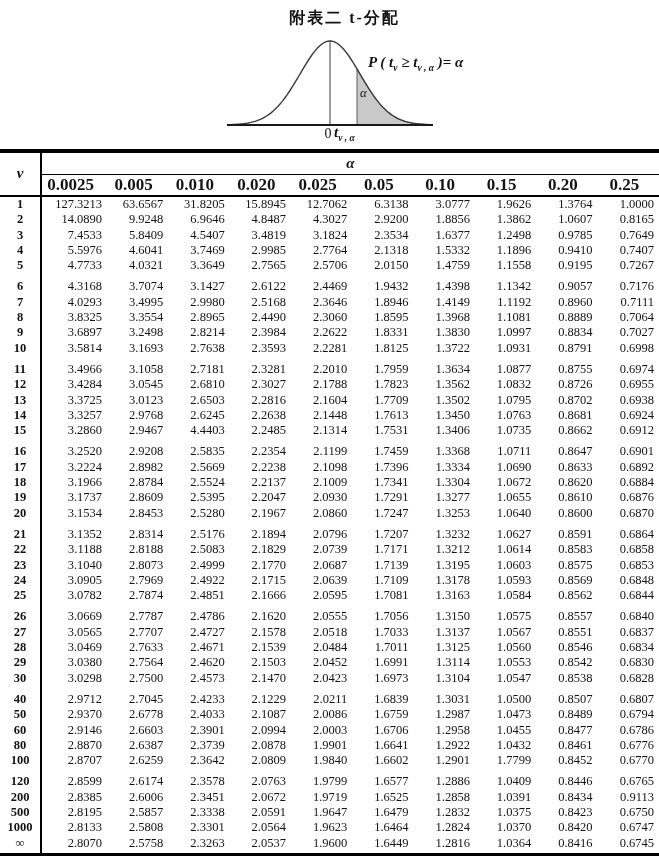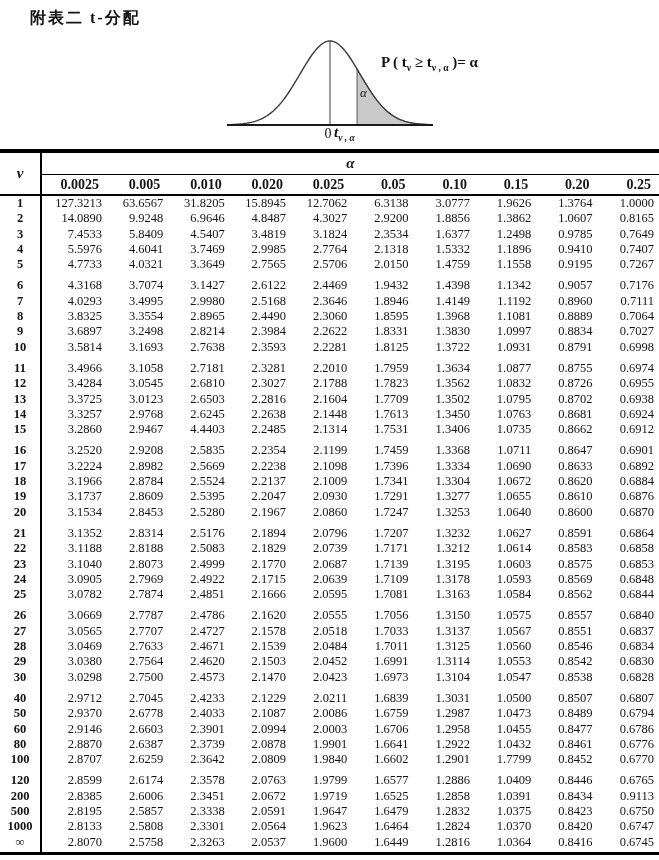--- a/index.html
+++ b/index.html
@@ -1,39 +1,39 @@
 <!DOCTYPE html>
 <html><head>
 <meta charset="utf-8">
 <style>
   html,body { margin:0; padding:0; background:#ffffff; }
   body { width:659px; height:860px; font-family:"Liberation Serif", serif; color:#141414; }
   .page { position:relative; width:659px; height:860px; background:#fff; overflow:hidden; }
 
-  .title { text-align:left; padding-top:8px; height:20px; font-size:16px; font-weight:bold; letter-spacing:2px;margin-left:30px; }
+  .title { text-align:center; padding-top:8px; height:20px; font-size:16px; font-weight:bold; letter-spacing:2px;margin-left:30px; }
 
   .diagram { position:relative; height:121px; }
   .diagram svg { position:absolute; left:225px; top:8px; }
 
-  .formula { position:absolute; left:381px; top:26px; font-weight:bold; font-size:15px; white-space:nowrap; }
+  .formula { position:absolute; left:368px; top:26px; font-style:italic; font-weight:bold; font-size:15px; white-space:nowrap; }
   .formula sub, .t-label sub { font-size:9.5px; font-weight:bold; }
   .alpha-shade-label { position:absolute; left:360px; top:57px; font-style:italic; font-size:13px; }
   .zero-label { position:absolute; left:318px; top:98px; width:20px; text-align:center; font-size:14px; }
   .t-label { position:absolute; left:334px; top:96px; font-style:italic; font-weight:bold; font-size:15px; }
 
   table { width:659px; table-layout:fixed; border-collapse:collapse;
           border-top:4px solid #000; border-bottom:3px solid #000; }
   th, td { padding:0; margin:0; }
 
   .nu-col { border-right:2px solid #000; text-align:center; font-weight:bold; font-size:12.5px; line-height:15.3px; }
   .nu-head { font-size:15px; vertical-align:middle; border-bottom:2px solid #000; }
   .nu-head .ital { font-style:italic; font-weight:bold; }
   .alpha-head { border-bottom:1.5px solid #000; text-align:center; height:21px;
                 font-style:italic; font-weight:bold; font-size:15px; }
-  .col-h { text-align:right; padding-right:8px; font-weight:bold; font-size:14px; height:19px; border-bottom:2px solid #000;margin-top:8px; }
+  .col-h { padding-right:8px; font-weight:bold; font-size:17px; height:19px; border-bottom:2px solid #000;margin-top:8px; }
   td.val { text-align:right; padding-right:5px; font-size:12.5px; line-height:15.3px; }
   tr.gs td { padding-top:6px; }
   tbody tr:last-child td { padding-bottom:2px; }
 </style>
 </head>
 <body>
 
 <div class="page">
 
   <div class="title">附表二  t-分配</div>

